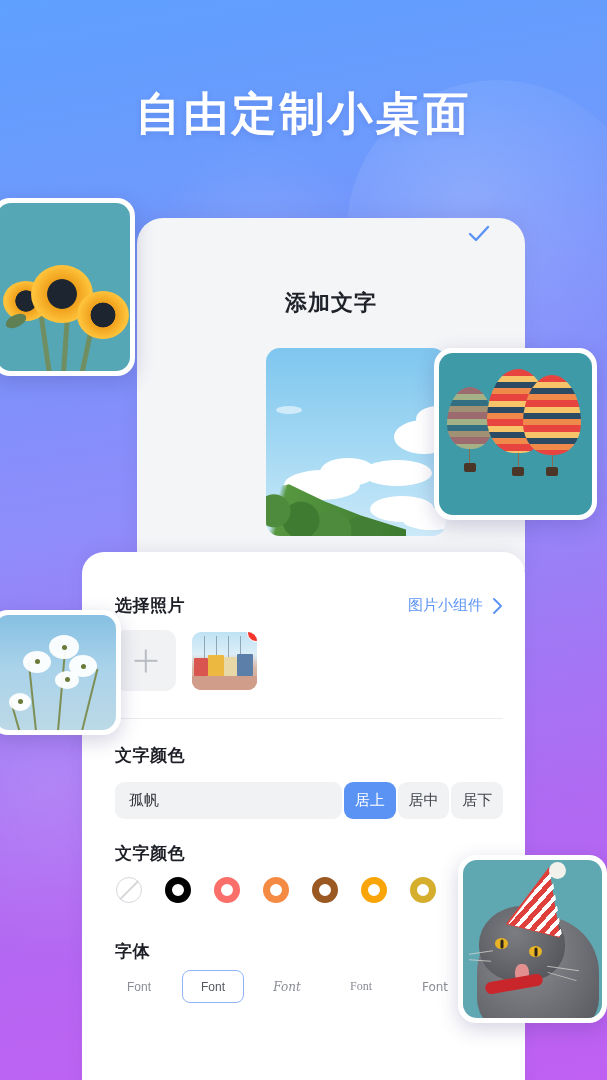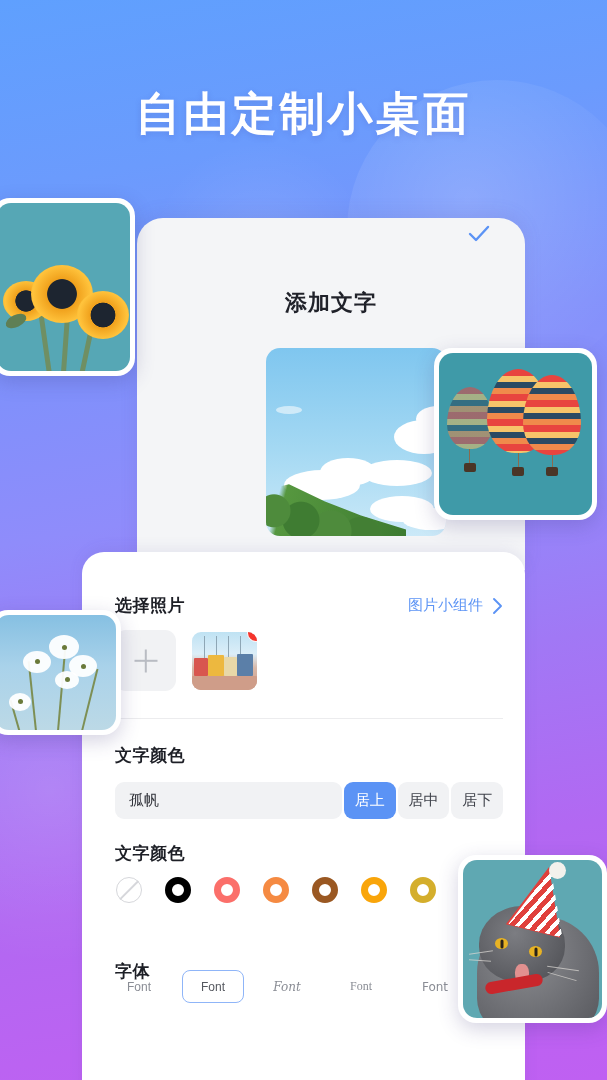--- a/index.html
+++ b/index.html
@@ -311,21 +311,21 @@
   .swatch.none::after {
     content: "";
     position: absolute;
     left: 50%; top: 50%;
     width: 1.6px; height: 26px;
     background: #d6d7db;
     transform: translate(-50%,-50%) rotate(45deg);
   }
 
   
-  #font-label { position: absolute; top: 408px; left: 33px; }
+  #font-label { position: absolute; top: 388px; left: 33px; }
   #font-row {
     position: absolute;
     top: 418px;
     left: 26px;
     right: 0;
     display: flex;
     align-items: center;
     gap: 12px;
     overflow: hidden;
   }

